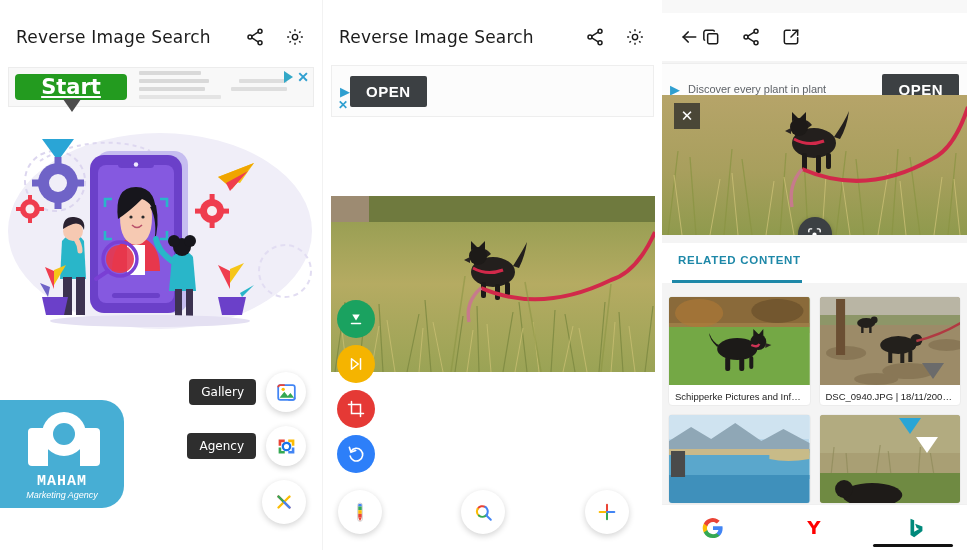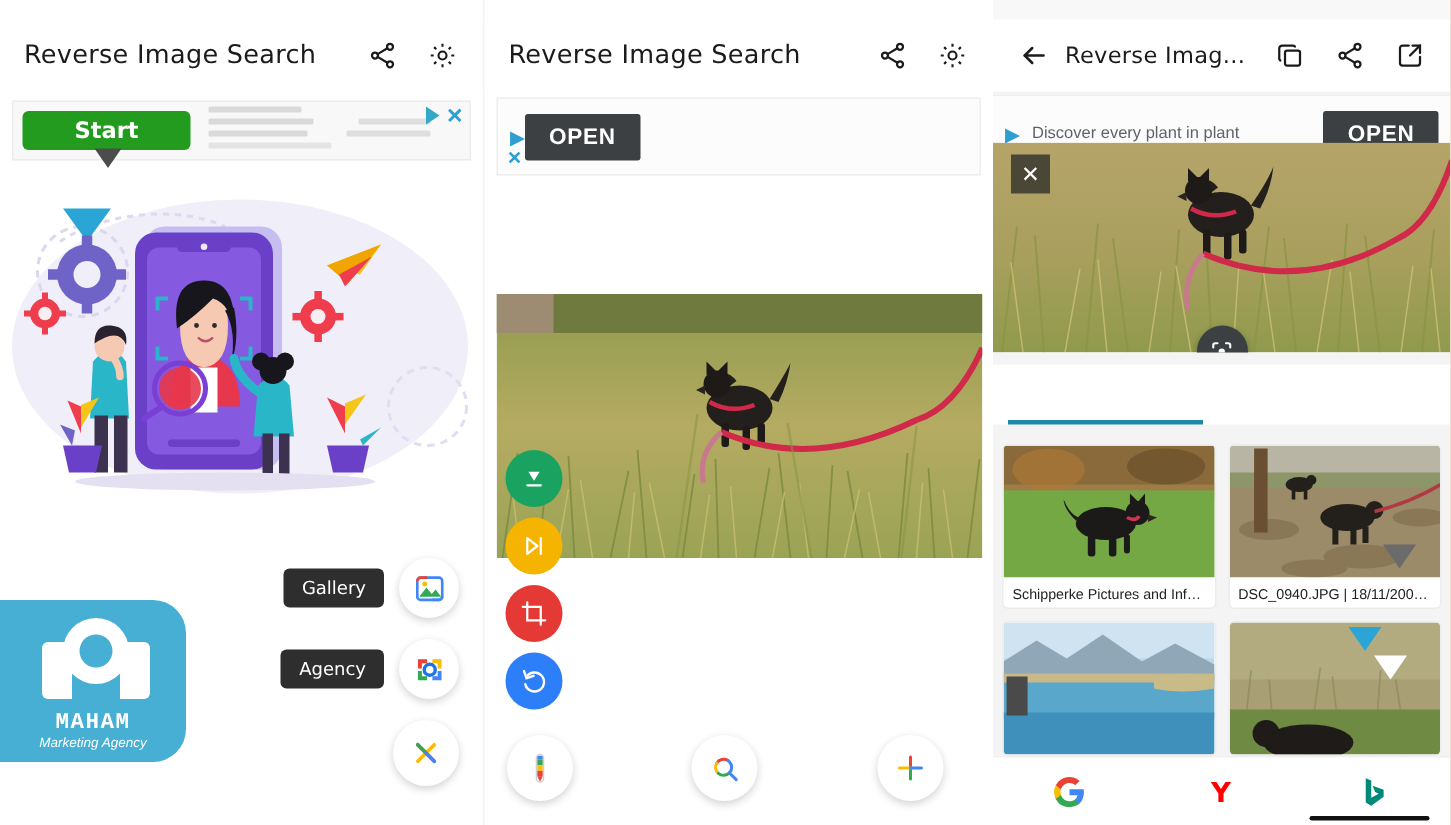--- a/index.html
+++ b/index.html
@@ -66,25 +66,26 @@
     border: 1px solid #eeeeee;
     height: 52px;
     display: flex; align-items: center;
     position: relative;
     padding: 0 8px;
   }
   .ad-1 { padding: 0; background:#f8f8f8; border-color:#ececec; height:40px; margin: 6px 8px 0 8px;}
   .ad-start-btn {
     background: #239B1F; color: #fff;
     font-family: "DejaVu Sans", sans-serif;
-    font-weight: bold; font-size: 15px;
+    font-weight: bold; font-size: 21px;
     width: 112px; height: 26px;
     display:flex; align-items:center; justify-content:center;
     border-radius: 4px; margin-left: 6px;
     position: relative;
+    text-decoration: underline;
   }
   .ad-start-btn::after{
     content:""; position:absolute; bottom:-12px; left:48px;
     border-left:9px solid transparent; border-right:9px solid transparent;
     border-top: 13px solid #4c4c4c;
   }
   .ad-lines { flex:1; padding-left:12px; }
   .ad-line {
     height: 4px; background: #cfcfcf; border-radius:1px; margin-bottom: 4px;
     opacity:.75;
@@ -555,21 +556,20 @@
   <div class="panel panel-3">
     <div class="statusbar"></div>
 
     <div class="appbar">
       <div class="icon-btn">
         <svg viewBox="0 0 24 24" fill="none" stroke="#1b1b1b" stroke-width="2" stroke-linecap="round" stroke-linejoin="round">
           <line x1="20" y1="12" x2="5" y2="12"></line>
             <polyline points="11,6 5,12 11,18"></polyline>
         </svg>
       </div>
-      <div class="app-title">Reverse Imag...</div>
       <div class="bar-icons">
         <div class="icon-btn">
           <svg viewBox="0 0 24 24" fill="none" stroke="#1b1b1b" stroke-width="1.8">
             <rect x="8" y="8" width="12" height="12" rx="1.6"></rect>
             <path d="M5 16 a1.6 1.6 0 0 1 -1.6 -1.6 v-8 A2.4 2.4 0 0 1 5.8 4 h8.6 a1.6 1.6 0 0 1 1.6 1.6"></path>
           </svg>
         </div>
         <div class="icon-btn">
           <svg viewBox="0 0 24 24" fill="none" stroke="#1b1b1b" stroke-width="1.8" stroke-linecap="round">
             <circle cx="18" cy="5" r="2.4"></circle>
@@ -655,20 +655,21 @@
           <path d="M4 8 V6 a2 2 0 0 1 2 -2 h2"></path>
             <path d="M16 4 h2 a2 2 0 0 1 2 2 v2"></path>
           <path d="M20 16 v2 a2 2 0 0 1 -2 2 h-2"></path>
             <path d="M8 20 H6 a2 2 0 0 1 -2 -2 v-2"></path>
           <circle cx="12" cy="12" r="3" fill="#fff" stroke="none"></circle>
         </svg>
       </div>
     </div>
 
     <div class="tabbar">
+      <div class="tab">RELATED CONTENT</div>
       <div class="tab-underline"></div>
     </div>
 
     <div class="results">
       <div class="card">
         <div class="card-img">
           <svg viewBox="0 0 140 88" width="100%" height="88" preserveAspectRatio="none">
             <rect width="140" height="88" fill="#6f9b3c"></rect>
             <rect width="140" height="30" fill="#8a6a3a"></rect>
             <rect y="26" width="140" height="10" fill="#a88a4e" opacity=".6"></rect>

